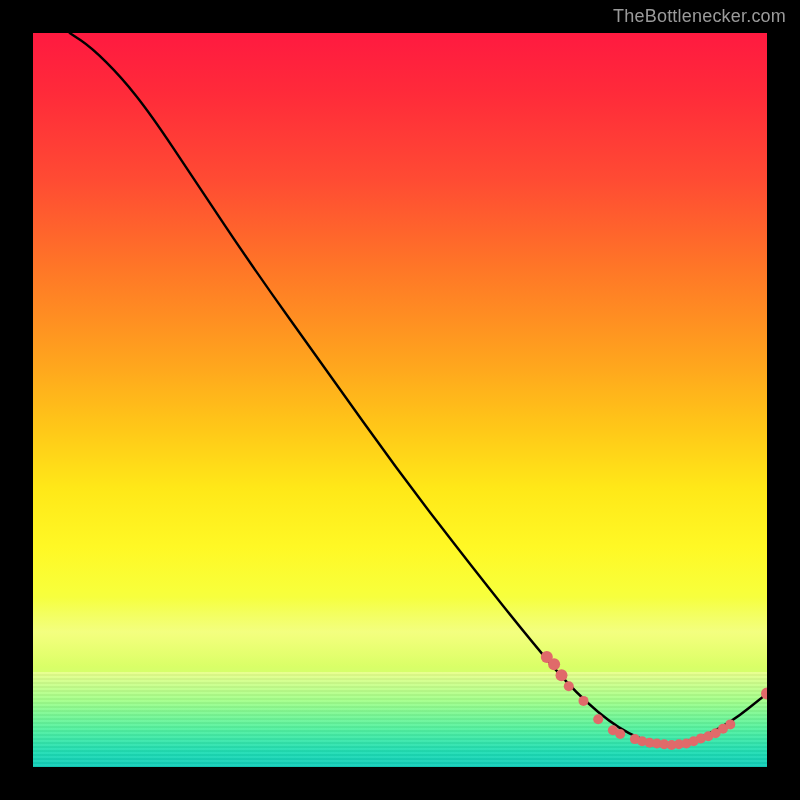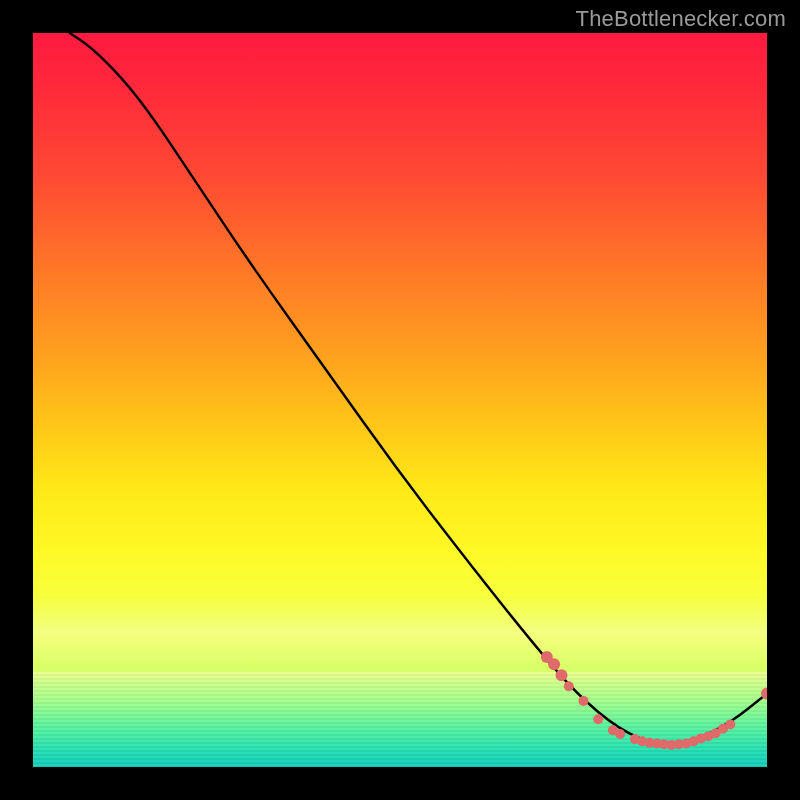--- a/index.html
+++ b/index.html
@@ -84,21 +84,21 @@
         rgba( 80,240,160,0.92) 60%,
         rgba( 30,220,180,0.98) 85%,
         rgba( 18,205,185,1.00) 100%
       );
   }
   .watermark {
     position: absolute;
     top: 6px;
     right: 14px;
     color: #9a9a9a;
-    font-size: 22px;
+    font-size: 18px;
     letter-spacing: 0.2px;
     user-select: none;
     pointer-events: none;
     text-align: right;
   }
   svg.overlay {
     position: absolute;
     inset: 0;
     width: 100%;
     height: 100%;

